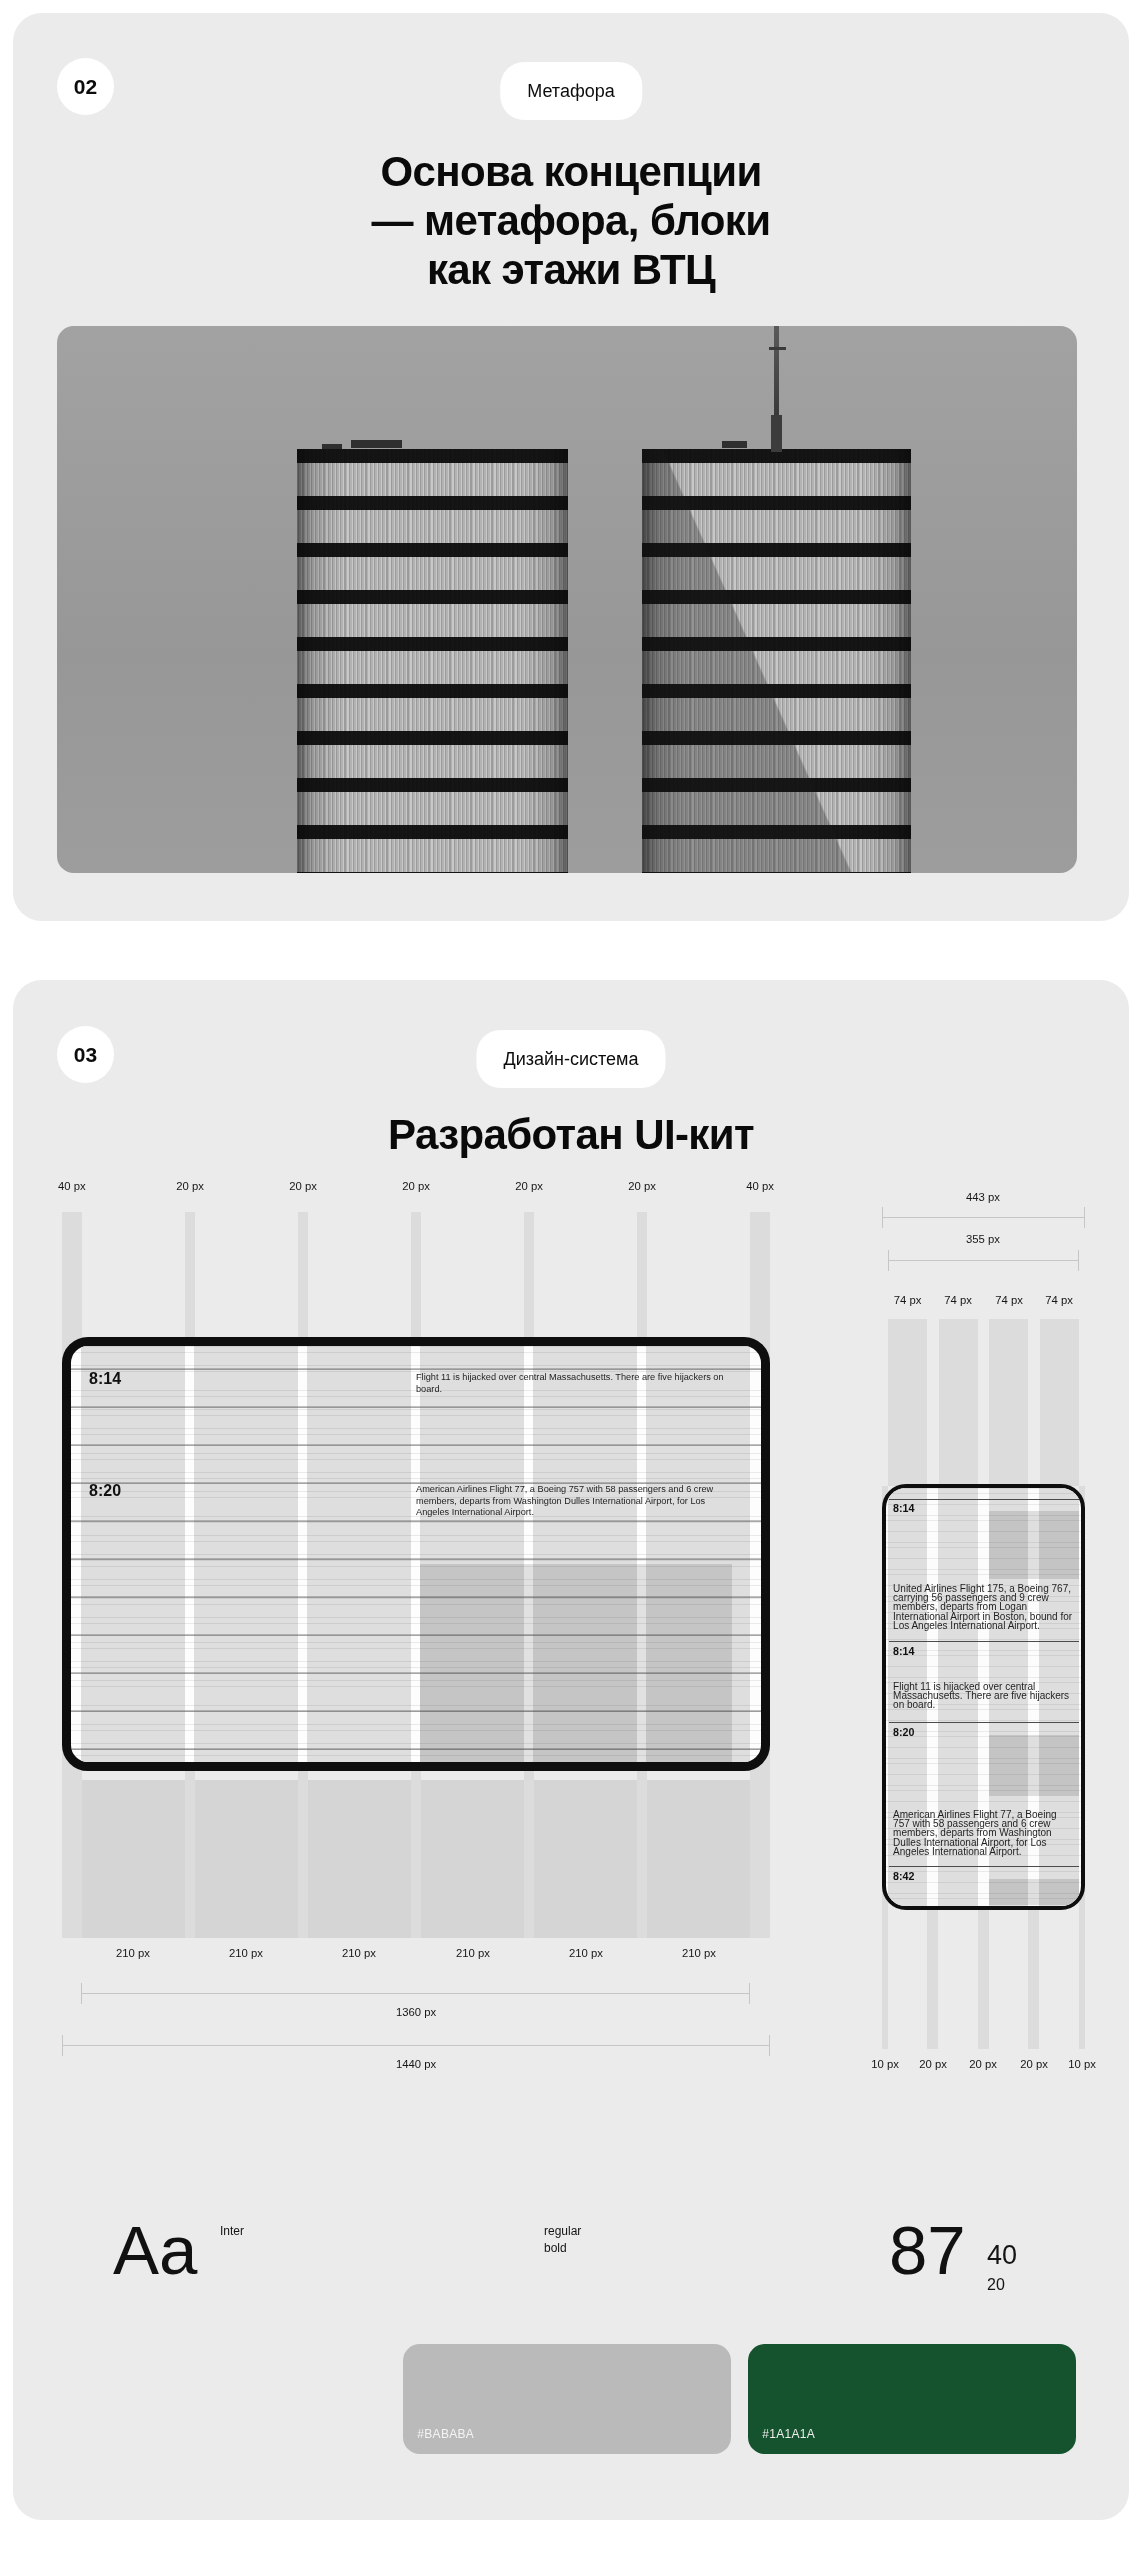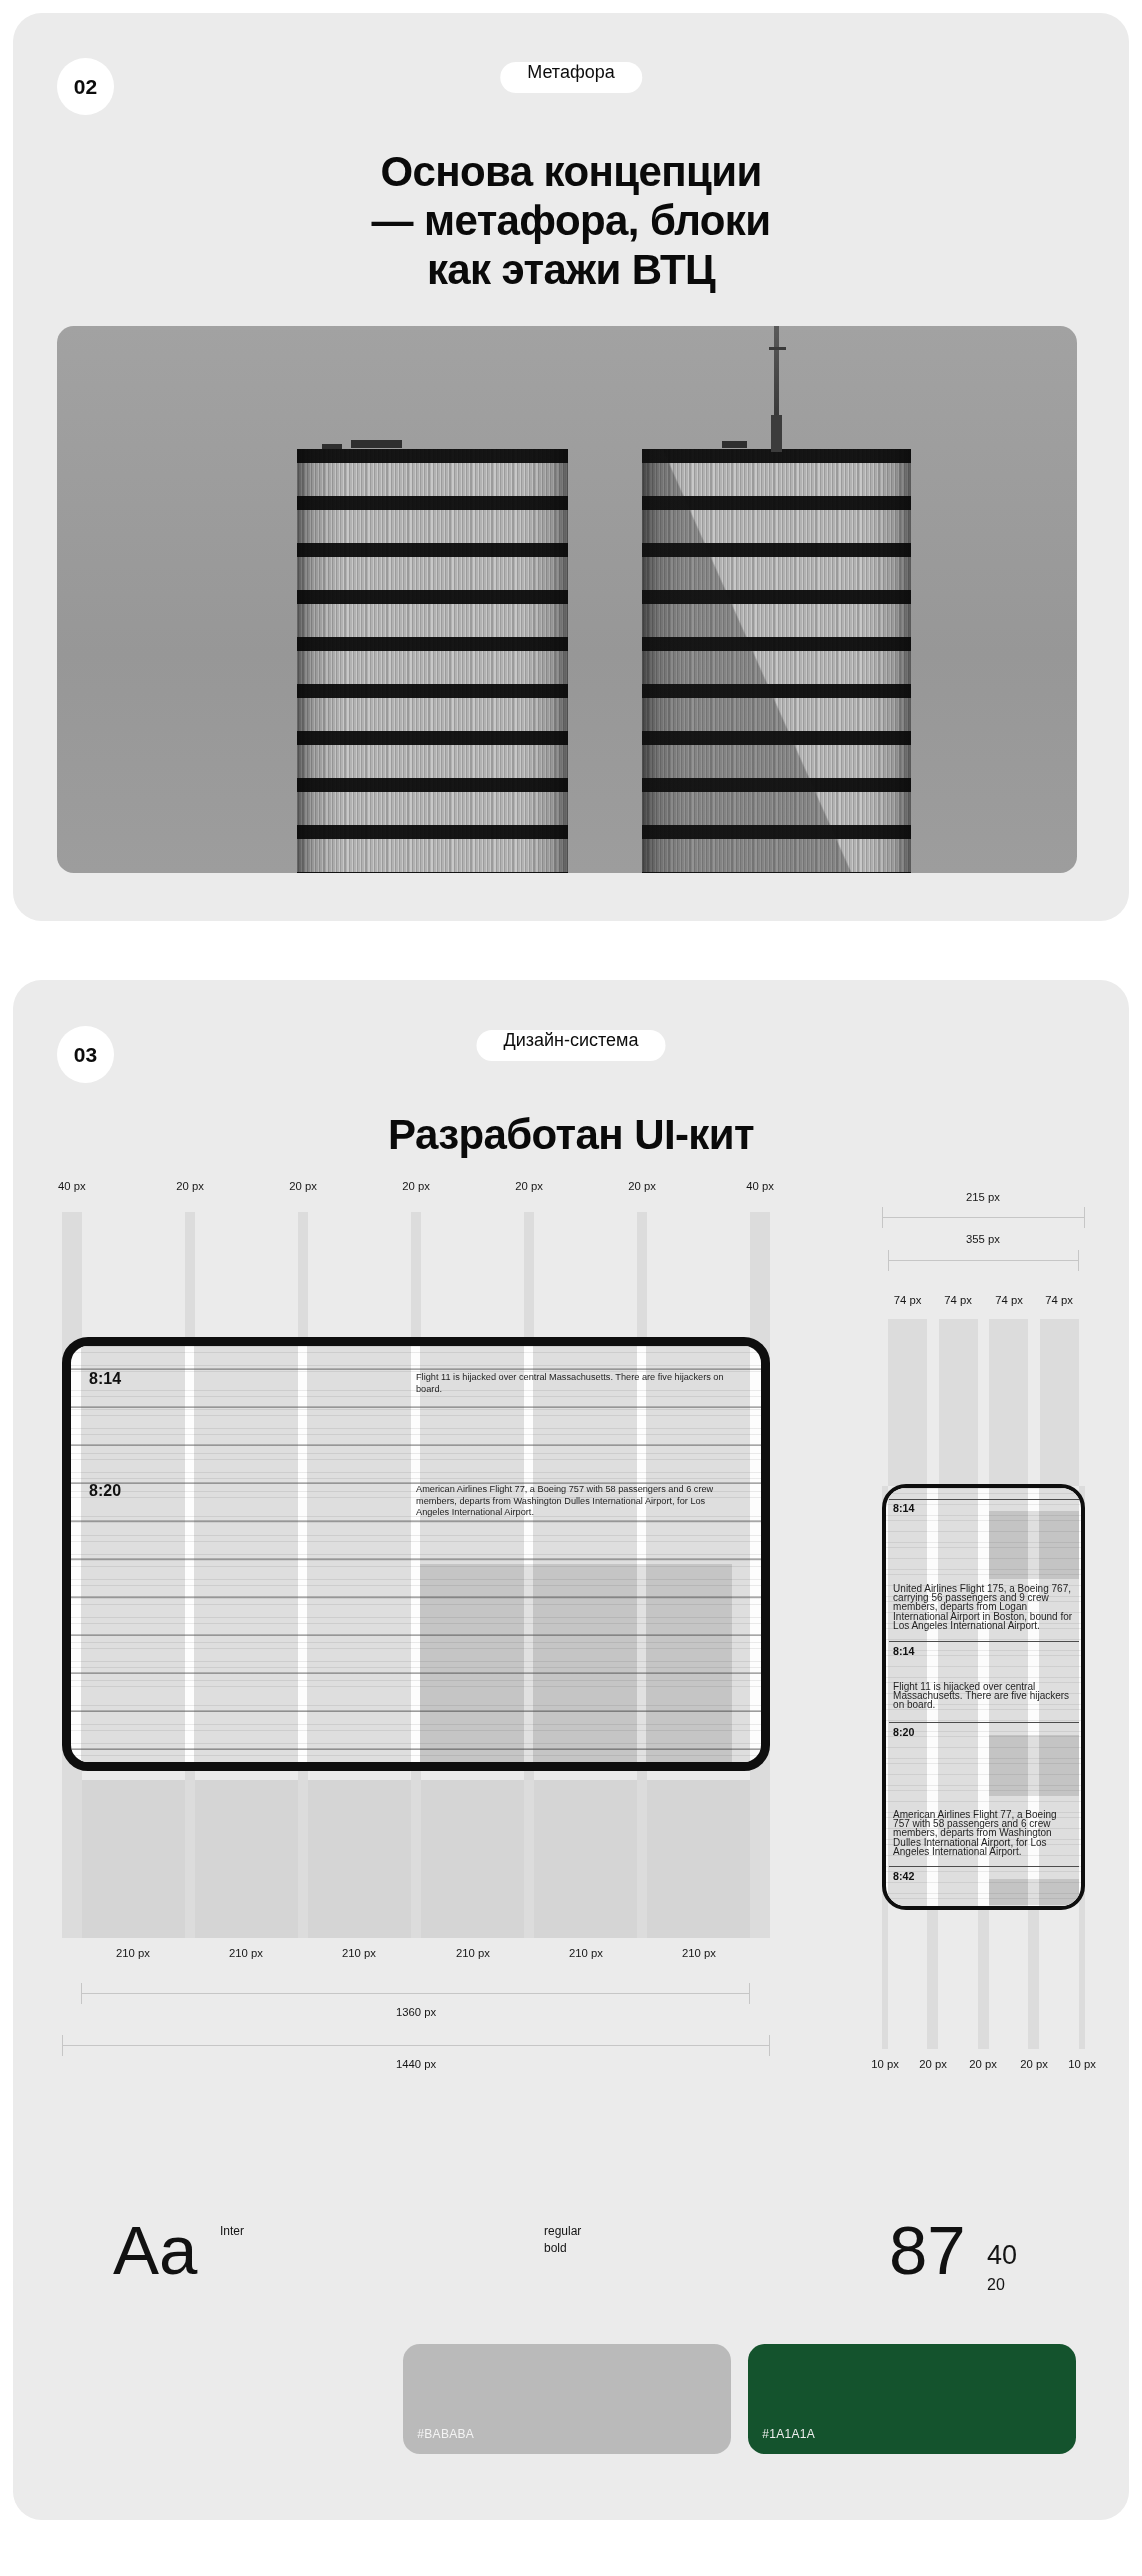--- a/index.html
+++ b/index.html
@@ -6,22 +6,22 @@
   *{box-sizing:border-box;}
   body{font-family:"Liberation Sans", sans-serif; color:#0c0c0c;}
   #page{position:relative;width:1142px;height:2576px;background:#ffffff;overflow:hidden;}
 
   .card{position:absolute;left:13px;width:1116px;background:#ebebeb;border-radius:28.6px;}
   #card-metaphor{top:13px;height:908px;}
   #card-design{top:980px;height:1540px;}
 
   .num-circle{position:absolute;left:44px;top:45px;width:57px;height:57px;background:#ffffff;border-radius:50%;
     display:flex;align-items:center;justify-content:center;font-size:21px;font-weight:600;letter-spacing:0;}
-  .tag-badge{position:absolute;left:50%;transform:translateX(-50%);top:49px;height:31px;background:#ffffff;
-    border-radius:24px;display:flex;padding:0 27px;font-size:18px;font-weight:500;}
+  .tag-badge{position:absolute;left:50%;transform:translateX(-50%);top:49px;height:58px;background:#ffffff;
+    border-radius:24px;display:flex;align-items:center;padding:0 27px;font-size:18px;font-weight:500;}
   .section-title{position:absolute;left:0;right:0;text-align:center;font-weight:700;color:#0a0a0a;
     font-size:42px;line-height:49px;letter-spacing:-0.6px;white-space:pre-line;}
 
   
   #wtc-photo{position:absolute;left:44px;top:313px;width:1020px;height:547px;border-radius:16.7px;overflow:hidden;
     background:linear-gradient(180deg,#a2a2a2 0%,#979797 60%,#9d9d9d 100%);}
   .tower{position:absolute;top:123px;height:425px;
     background:
       repeating-linear-gradient(180deg, rgba(8,8,8,0.93) 0 14.3px, rgba(0,0,0,0) 14.3px 47px),
       linear-gradient(90deg, rgba(0,0,0,0.50) 0, rgba(0,0,0,0.15) 6%, rgba(0,0,0,0) 16%, rgba(0,0,0,0) 84%, rgba(0,0,0,0.15) 94%, rgba(0,0,0,0.50) 100%),
@@ -161,21 +161,21 @@
       <span class="px-label" style="left:411px;">210 px</span>
       <span class="px-label" style="left:524px;">210 px</span>
       <span class="px-label" style="left:637px;">210 px</span>
     </div>
 
     <div class="mline" style="left:68px;top:1013px;width:669px;"></div>
     <span class="px-label" style="left:403px;top:1026px;">1360 px</span>
     <div class="mline" style="left:49px;top:1065px;width:708px;"></div>
     <span class="px-label" style="left:403px;top:1078px;">1440 px</span>
 
-    <span class="px-label" style="left:970px;top:211px;">215 px</span>
+    <span class="px-label" style="left:970px;top:211px;">443 px</span>
     <div class="mline" style="left:869px;top:237px;width:203px;"></div>
     <span class="px-label" style="left:970px;top:253px;">355 px</span>
     <div class="mline" style="left:875px;top:280px;width:191px;"></div>
 
     <div style="position:absolute;left:869px;top:314px;width:203px;height:14.3px;">
       <span class="px-label" style="left:25.6px;">74 px</span>
       <span class="px-label" style="left:76px;">74 px</span>
       <span class="px-label" style="left:127px;">74 px</span>
       <span class="px-label" style="left:177px;">74 px</span>
     </div>

